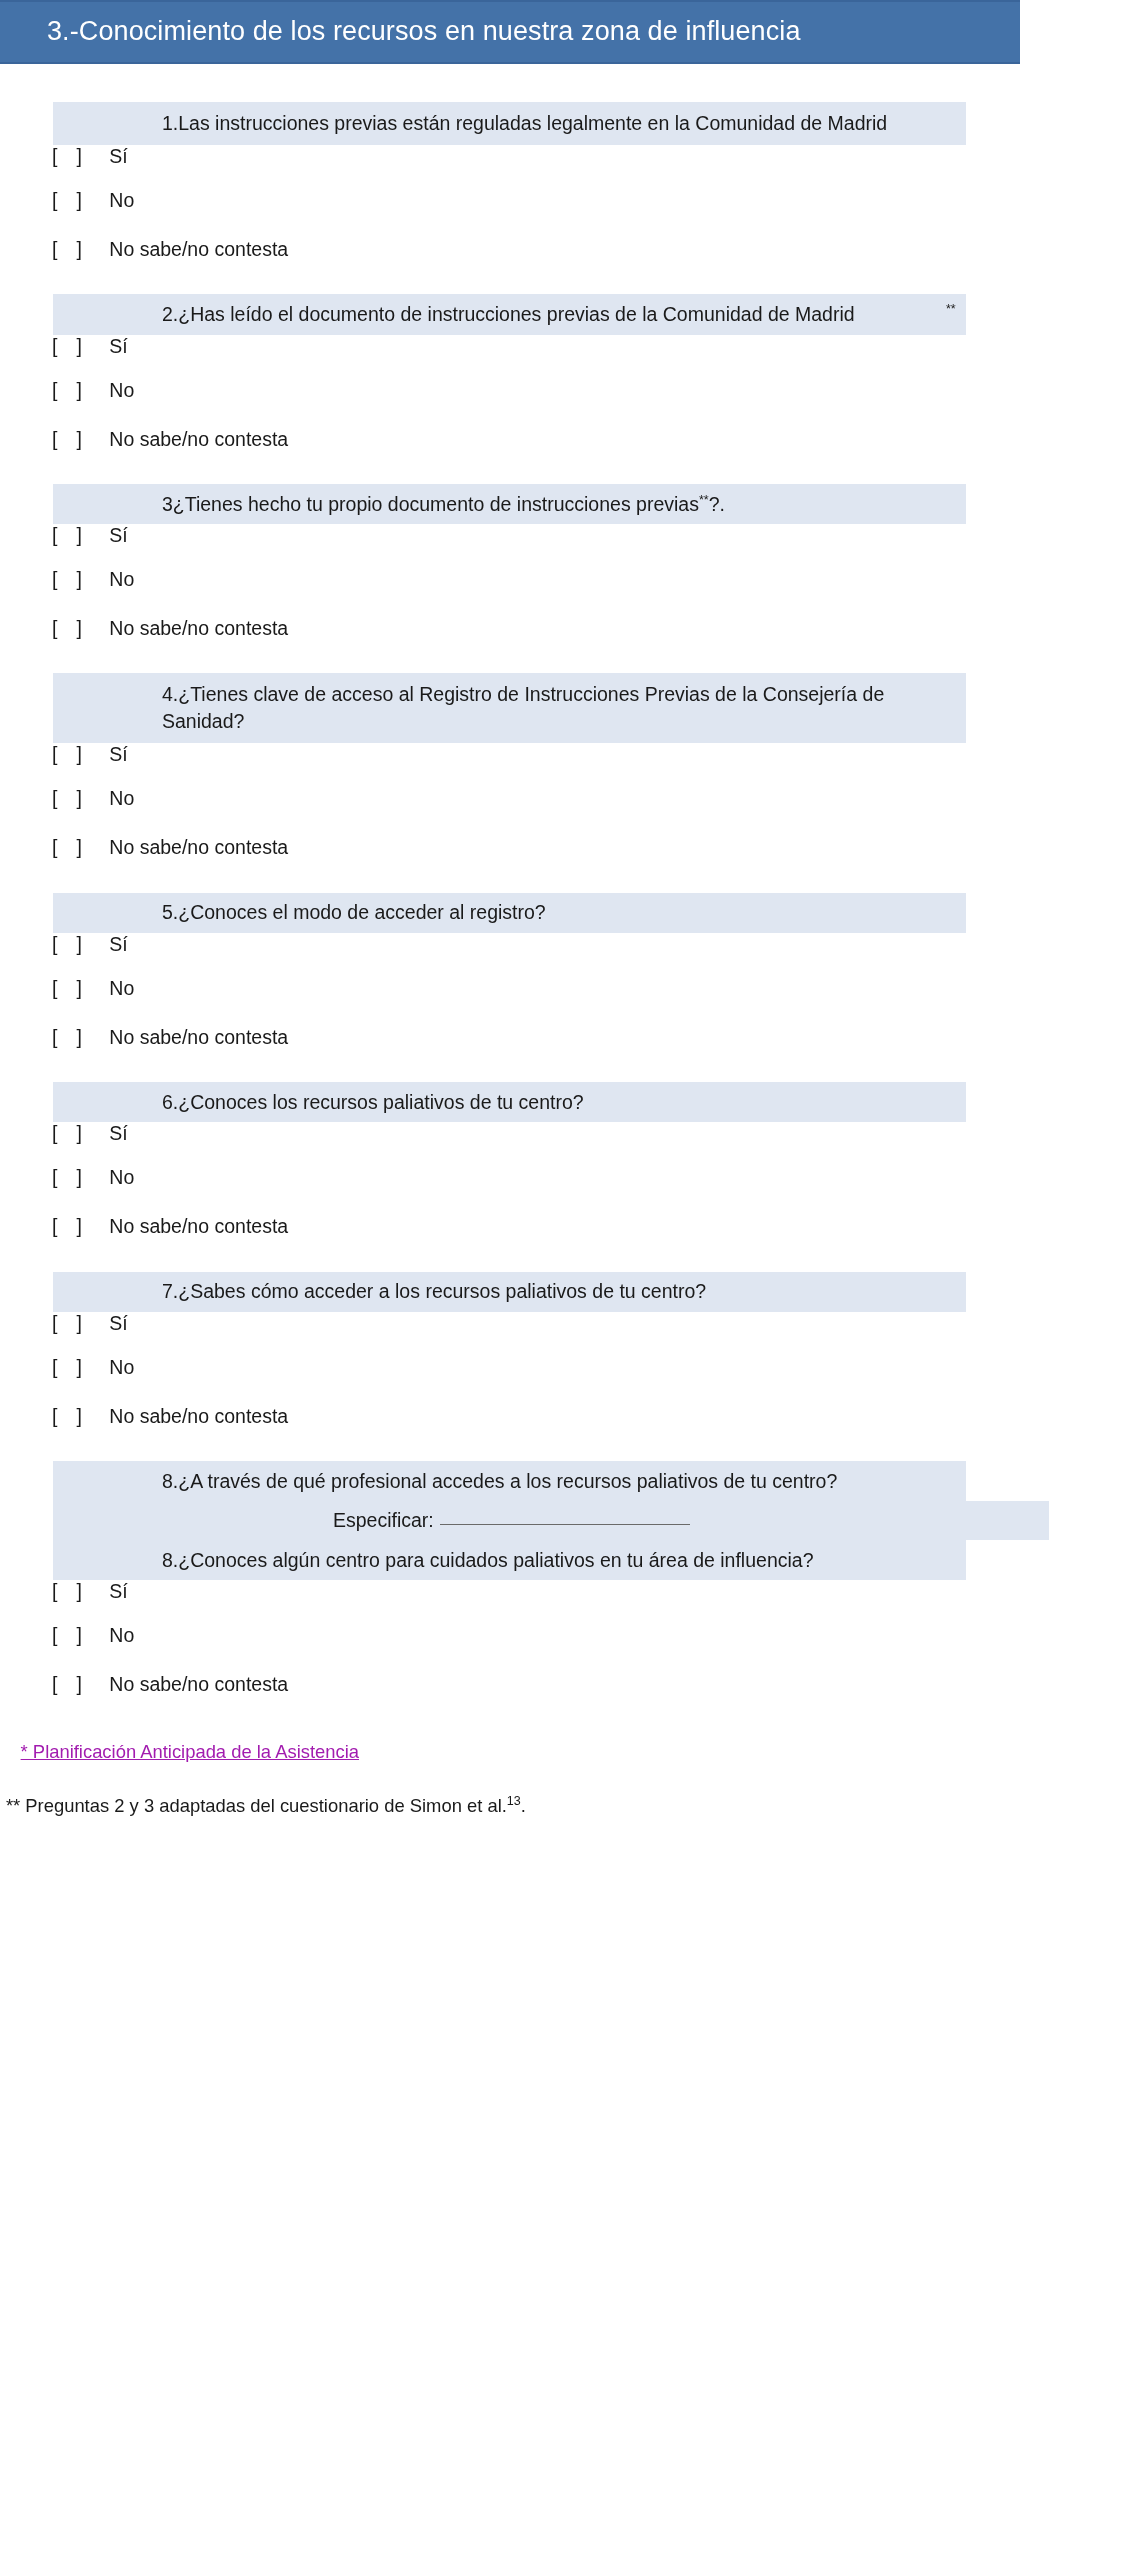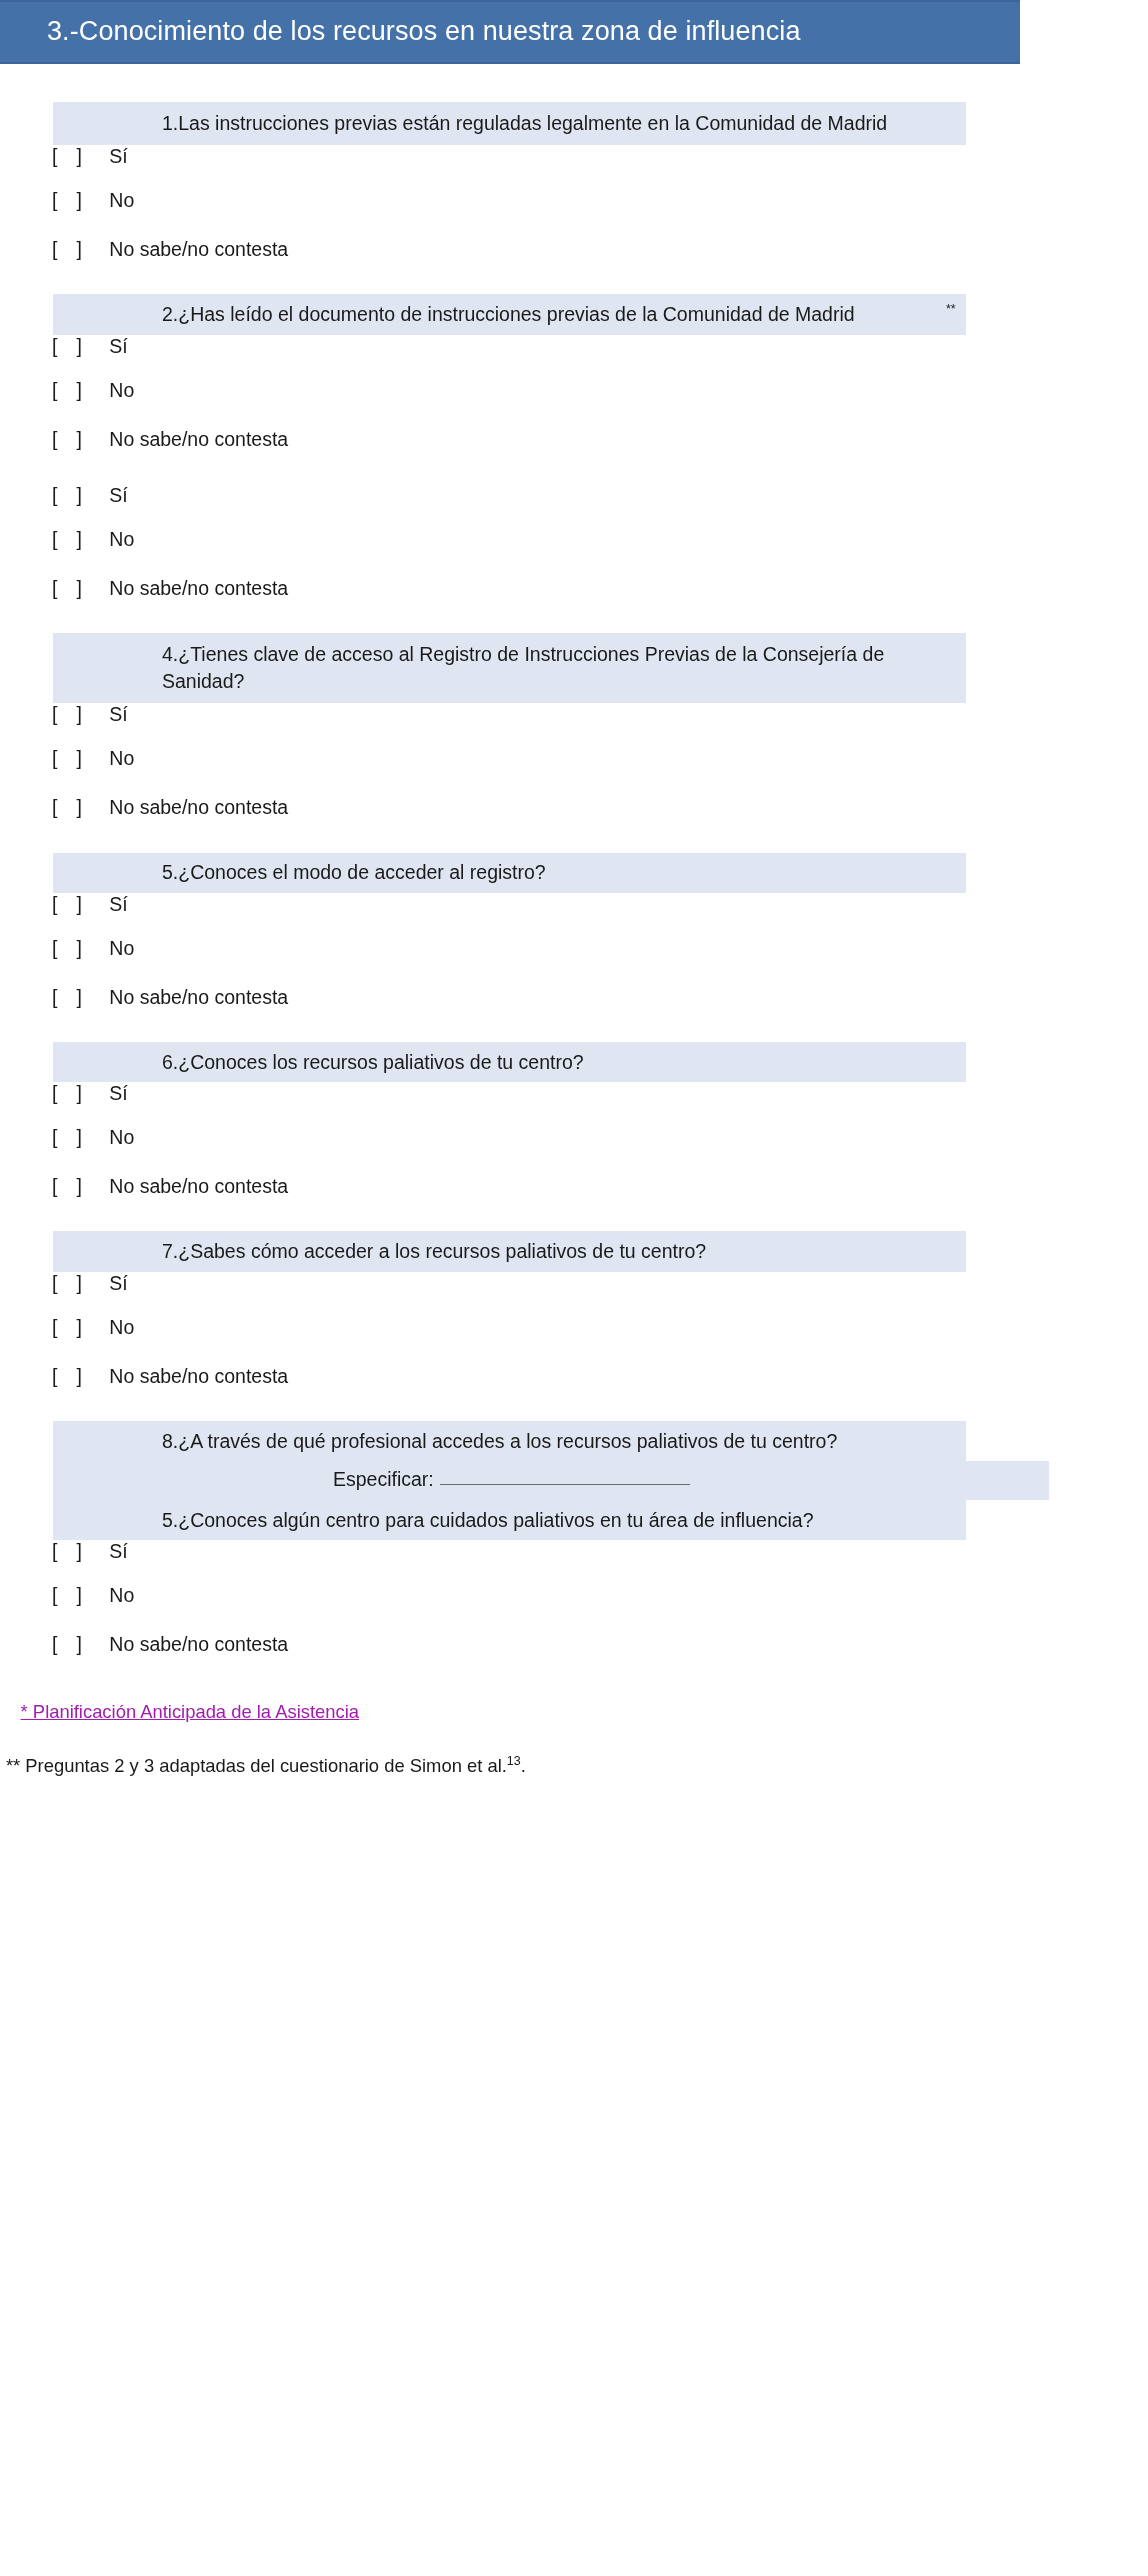--- a/index.html
+++ b/index.html
@@ -179,20 +179,23 @@
       <span class="box">[   ]</span>
       <span class="lbl">No</span>
     </div>
     <div class="opt">
       <span class="box">[   ]</span>
       <span class="lbl">No sabe/no contesta</span>
     </div>
 
     <div class="gap-small"></div>
 
+    <div class="qrow tight">
+      <span class="qtext"><span>3¿Tienes hecho tu propio documento de instrucciones previas</span><span class="inline-sup">**</span><span>?.</span></span>
+    </div>
     <div class="opt first">
       <span class="box">[   ]</span>
       <span class="lbl">Sí</span>
     </div>
     <div class="opt">
       <span class="box">[   ]</span>
       <span class="lbl">No</span>
     </div>
     <div class="opt">
       <span class="box">[   ]</span>
@@ -276,21 +279,21 @@
     <div class="qrow tight">
       <span class="qtext">8.¿A través de qué profesional accedes a los recursos paliativos de tu centro?</span>
     </div>
     <div class="specify-row">
       <span class="specify-inner">
         <span>Especificar:</span><span class="specify-line"></span>
       </span>
     </div>
 
     <div class="qrow tight">
-      <span class="qtext">5.¿Conoces algún centro para cuidados paliativos en tu área de influencia?</span>
+      <span class="qtext">8.¿Conoces algún centro para cuidados paliativos en tu área de influencia?</span>
     </div>
     <div class="opt first">
       <span class="box">[   ]</span>
       <span class="lbl">Sí</span>
     </div>
     <div class="opt">
       <span class="box">[   ]</span>
       <span class="lbl">No</span>
     </div>
     <div class="opt">

